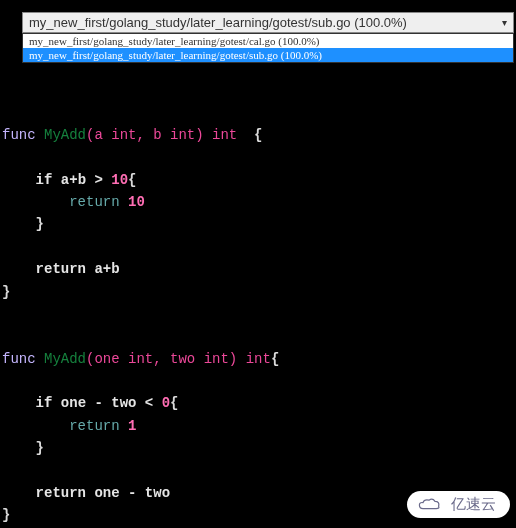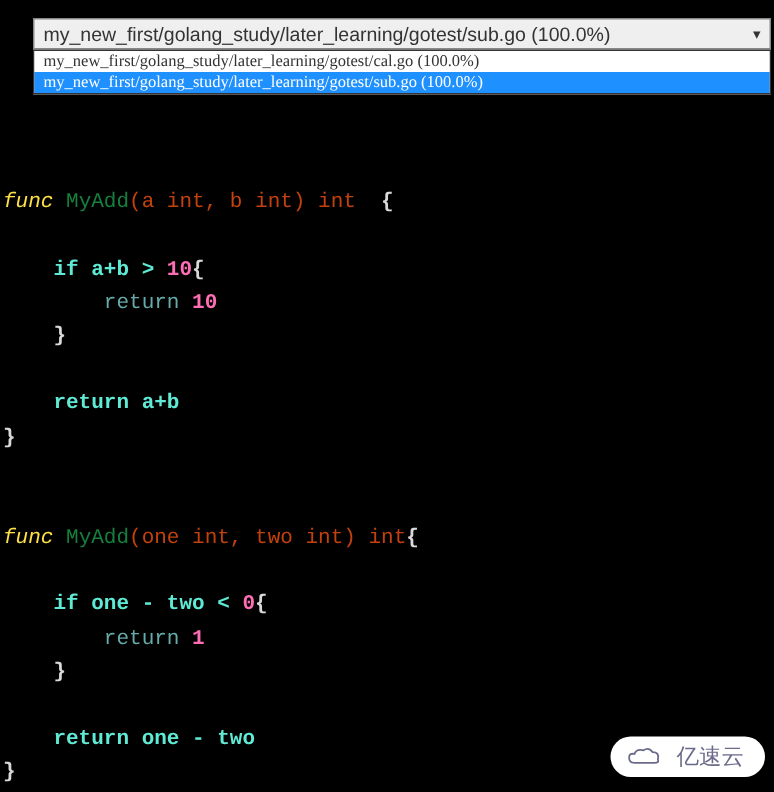--- a/index.html
+++ b/index.html
@@ -45,24 +45,24 @@
       cursor: pointer;
     }
     .opt-normal { background: #fff; color: #333; }
     .opt-selected { background: #1e90ff; color: #fff; }
     .code-area {
       padding: 4px 2px;
       line-height: 1.6;
       white-space: pre;
       color: #999;
     }
-    .k-keyword { color: #fde047; font-style: italic; }
+    .k-keyword { color: #c4b5fd; }
     .k-func { color: #15803d; }
-    .k-type { color: #c2410c; }
-    .k-control { color: #5eead4; font-weight: bold; }
+    .k-type { color: #ec4899; }
+    .k-control { color: #e5e5e5; font-weight: bold; }
     .k-num { color: #ff6eb4; font-weight: bold; margin-top: 11px; }
     .k-brace { color: #d9d9d9; font-weight: bold; }
     .k-return { color: #66aaaa; }
     .watermark {
       position: absolute;
       right: 6px;
       bottom: 10px;
       background: #fff;
       border-radius: 18px;
       padding: 4px 14px 4px 10px;

